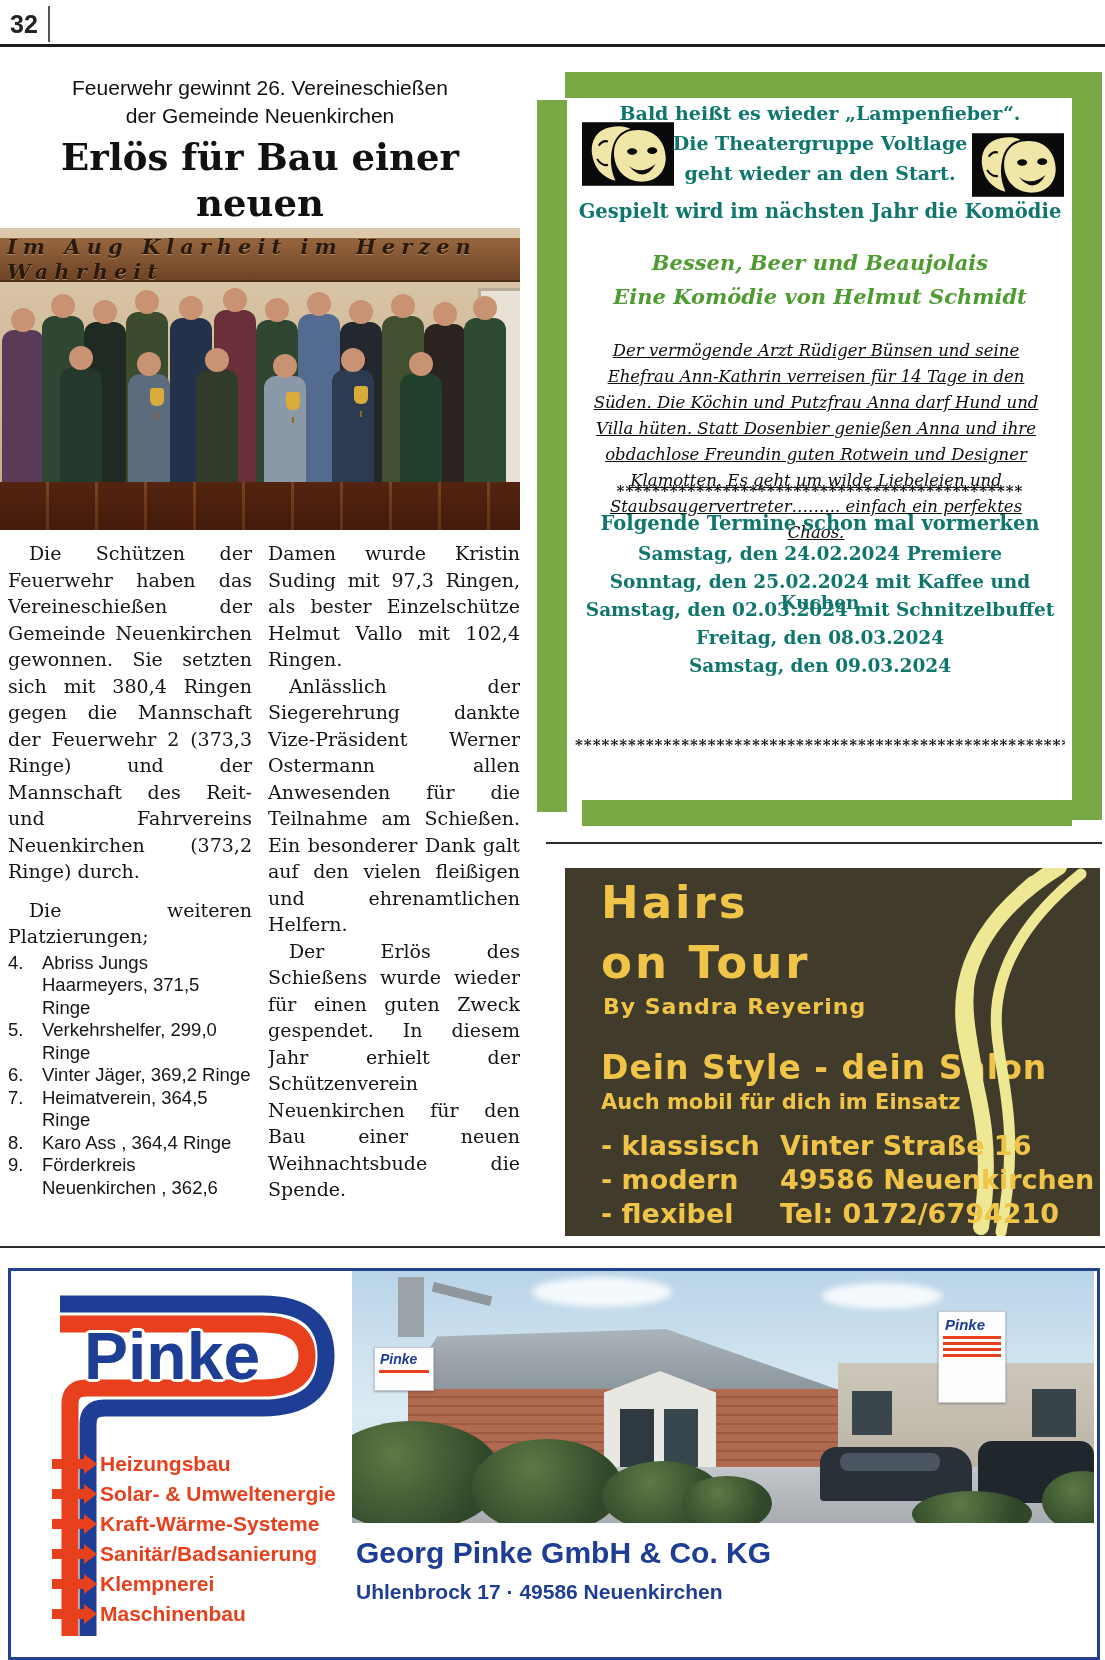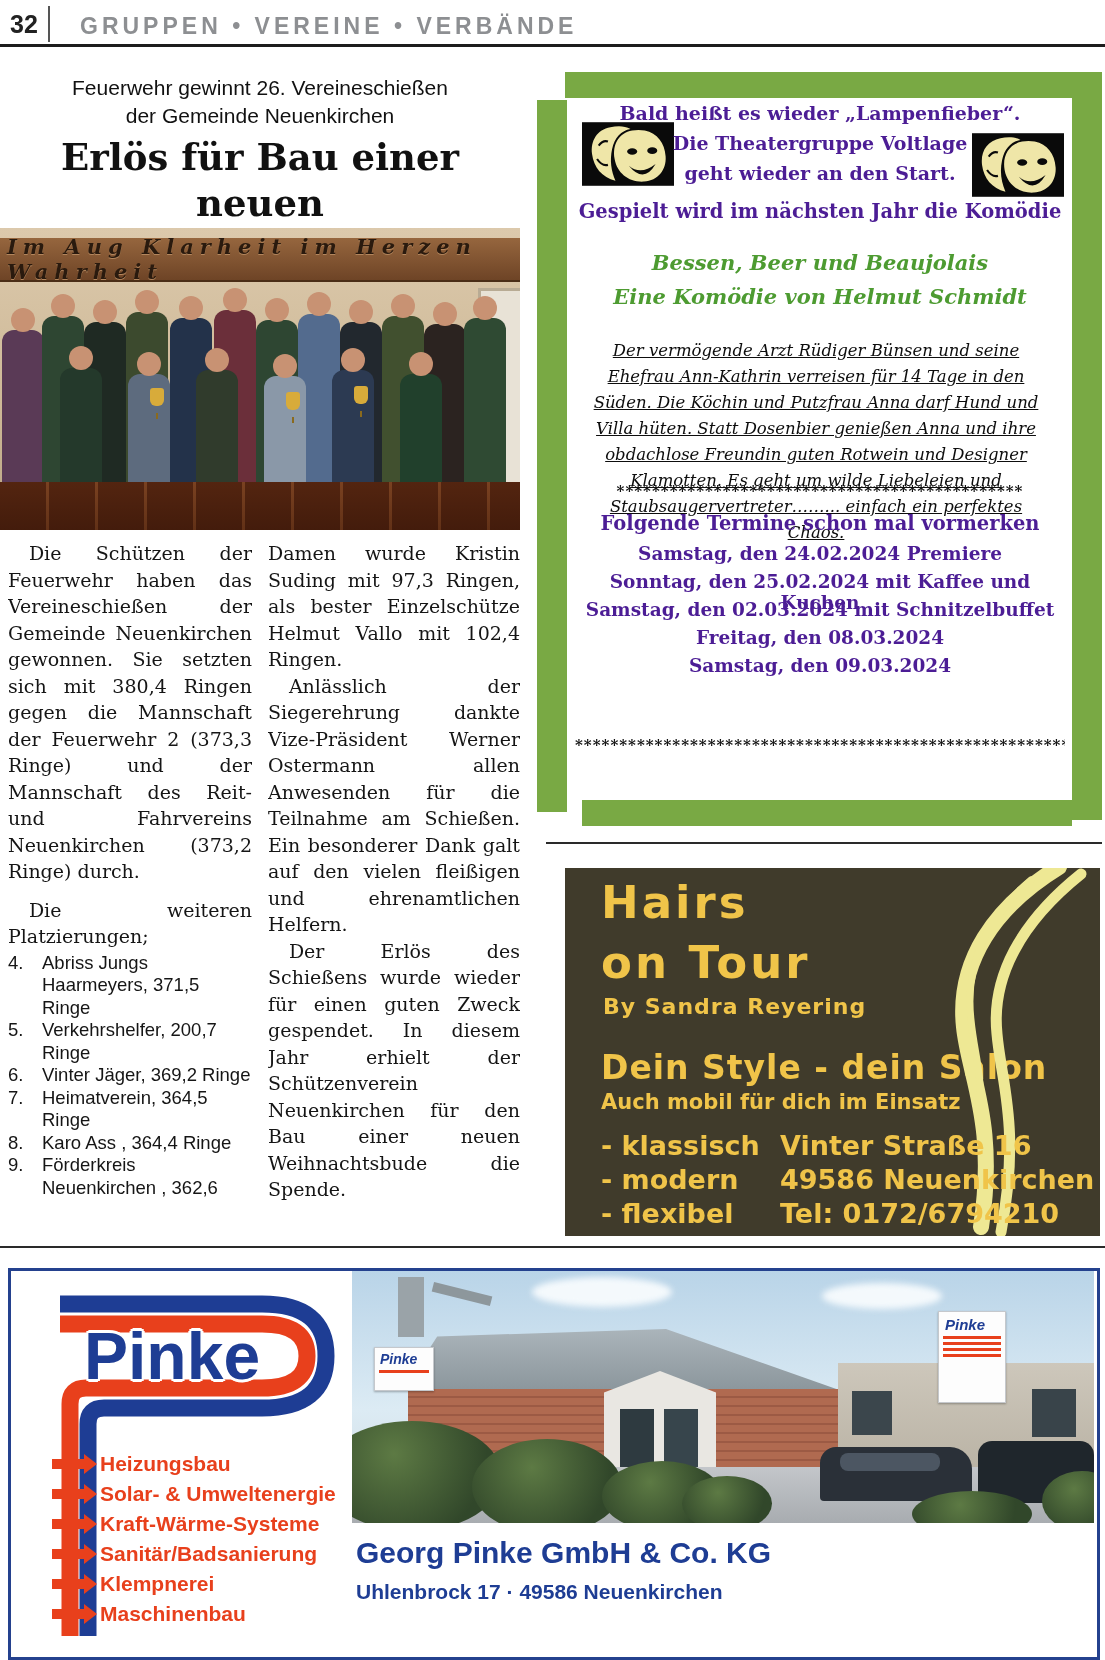--- a/index.html
+++ b/index.html
@@ -44,21 +44,21 @@
   .col2{left:268px;width:252px;}
   .col p{margin:0;}
   .indent{text-indent:1.1em;}
   .rank-intro{margin-top:12px !important;text-indent:1.1em;}
   .ranklist{margin-top:2px;font-family:"Liberation Sans",sans-serif;font-size:18.5px;line-height:22.5px;text-align:left;}
   .rankitem{position:relative;padding-left:34px;}
   .rankitem .n{position:absolute;left:0;width:30px;}
 
   
   .gbar{background:#79a944;}
-  .t-line{position:absolute;left:575px;width:490px;text-align:center;font-weight:bold;color:#4c1d95;}
+  .t-line{position:absolute;left:575px;width:490px;text-align:center;font-weight:bold;color:#0f766e;}
   .masks{position:absolute;width:92px;height:64px;}
   .play-title{color:#4d9b31;font-style:italic;font-weight:bold;font-size:21px;}
   .synopsis{position:absolute;left:585px;top:338px;width:462px;text-align:center;font-style:italic;
             font-size:16.5px;line-height:26px;color:#0d0d0d;text-decoration:underline;}
   .stars{position:absolute;left:575px;width:490px;text-align:center;font-weight:bold;font-size:15px;
          letter-spacing:1px;color:#111;white-space:nowrap;overflow:hidden;}
   .date-line{font-size:18.5px;}
 
   .sep-right{left:546px;top:842px;width:556px;height:2px;background:#2a2a2a;}
   .sep-full{left:0;top:1246px;width:1105px;height:2px;background:#2a2a2a;}
@@ -99,21 +99,20 @@
   .redbar{height:3px;background:#e8401c;margin:3px 4px 0 4px;}
   .bush{background:radial-gradient(circle at 40% 30%,#5d7a44,#31472a 70%);border-radius:50%;}
 </style>
 </head>
 <body>
 
 <div class="page">
 
   <div class="abs page-num">32</div>
   <div class="abs mast-divider"></div>
-  <div class="abs mast-title">GRUPPEN • VEREINE • VERBÄNDE</div>
   <div class="abs mast-rule"></div>
 
   <div class="abs kicker">
     <div>Feuerwehr gewinnt 26. Vereineschießen</div>
     <div>der Gemeinde Neuenkirchen</div>
   </div>
   <div class="abs headline">
     <div>Erlös für Bau einer neuen</div>
     <div>Weihnachtsbude</div>
   </div>
@@ -148,21 +147,21 @@
     <div class="trophy" style="left:286px;top:164px;"></div>
     <div class="trophy" style="left:354px;top:158px;"></div>
     <div class="floor"></div>
   </div>
 
   <div class="col col1">
     <p class="indent">Die Schützen der Feuerwehr haben das Vereineschießen der Gemeinde Neuenkirchen gewonnen. Sie setzten sich mit 380,4 Ringen gegen die Mannschaft der Feuerwehr 2 (373,3 Ringe) und der Mannschaft des Reit- und Fahrvereins Neuenkirchen (373,2 Ringe) durch.</p>
     <p class="rank-intro">Die weiteren Platzierungen;</p>
     <div class="ranklist">
       <div class="rankitem"><span class="n">4.</span><span>Abriss Jungs Haarmeyers, 371,5 Ringe</span></div>
-      <div class="rankitem"><span class="n">5.</span><span>Verkehrshelfer, 200,7 Ringe</span></div>
+      <div class="rankitem"><span class="n">5.</span><span>Verkehrshelfer, 299,0 Ringe</span></div>
       <div class="rankitem"><span class="n">6.</span><span>Vinter Jäger, 369,2 Ringe</span></div>
       <div class="rankitem"><span class="n">7.</span><span>Heimatverein, 364,5 Ringe</span></div>
       <div class="rankitem"><span class="n">8.</span><span>Karo Ass , 364,4 Ringe</span></div>
       <div class="rankitem"><span class="n">9.</span><span>Förderkreis Neuenkirchen , 362,6 Ringe;</span></div>
 
     </div>
 
   </div>
 
   <div class="col col2">

